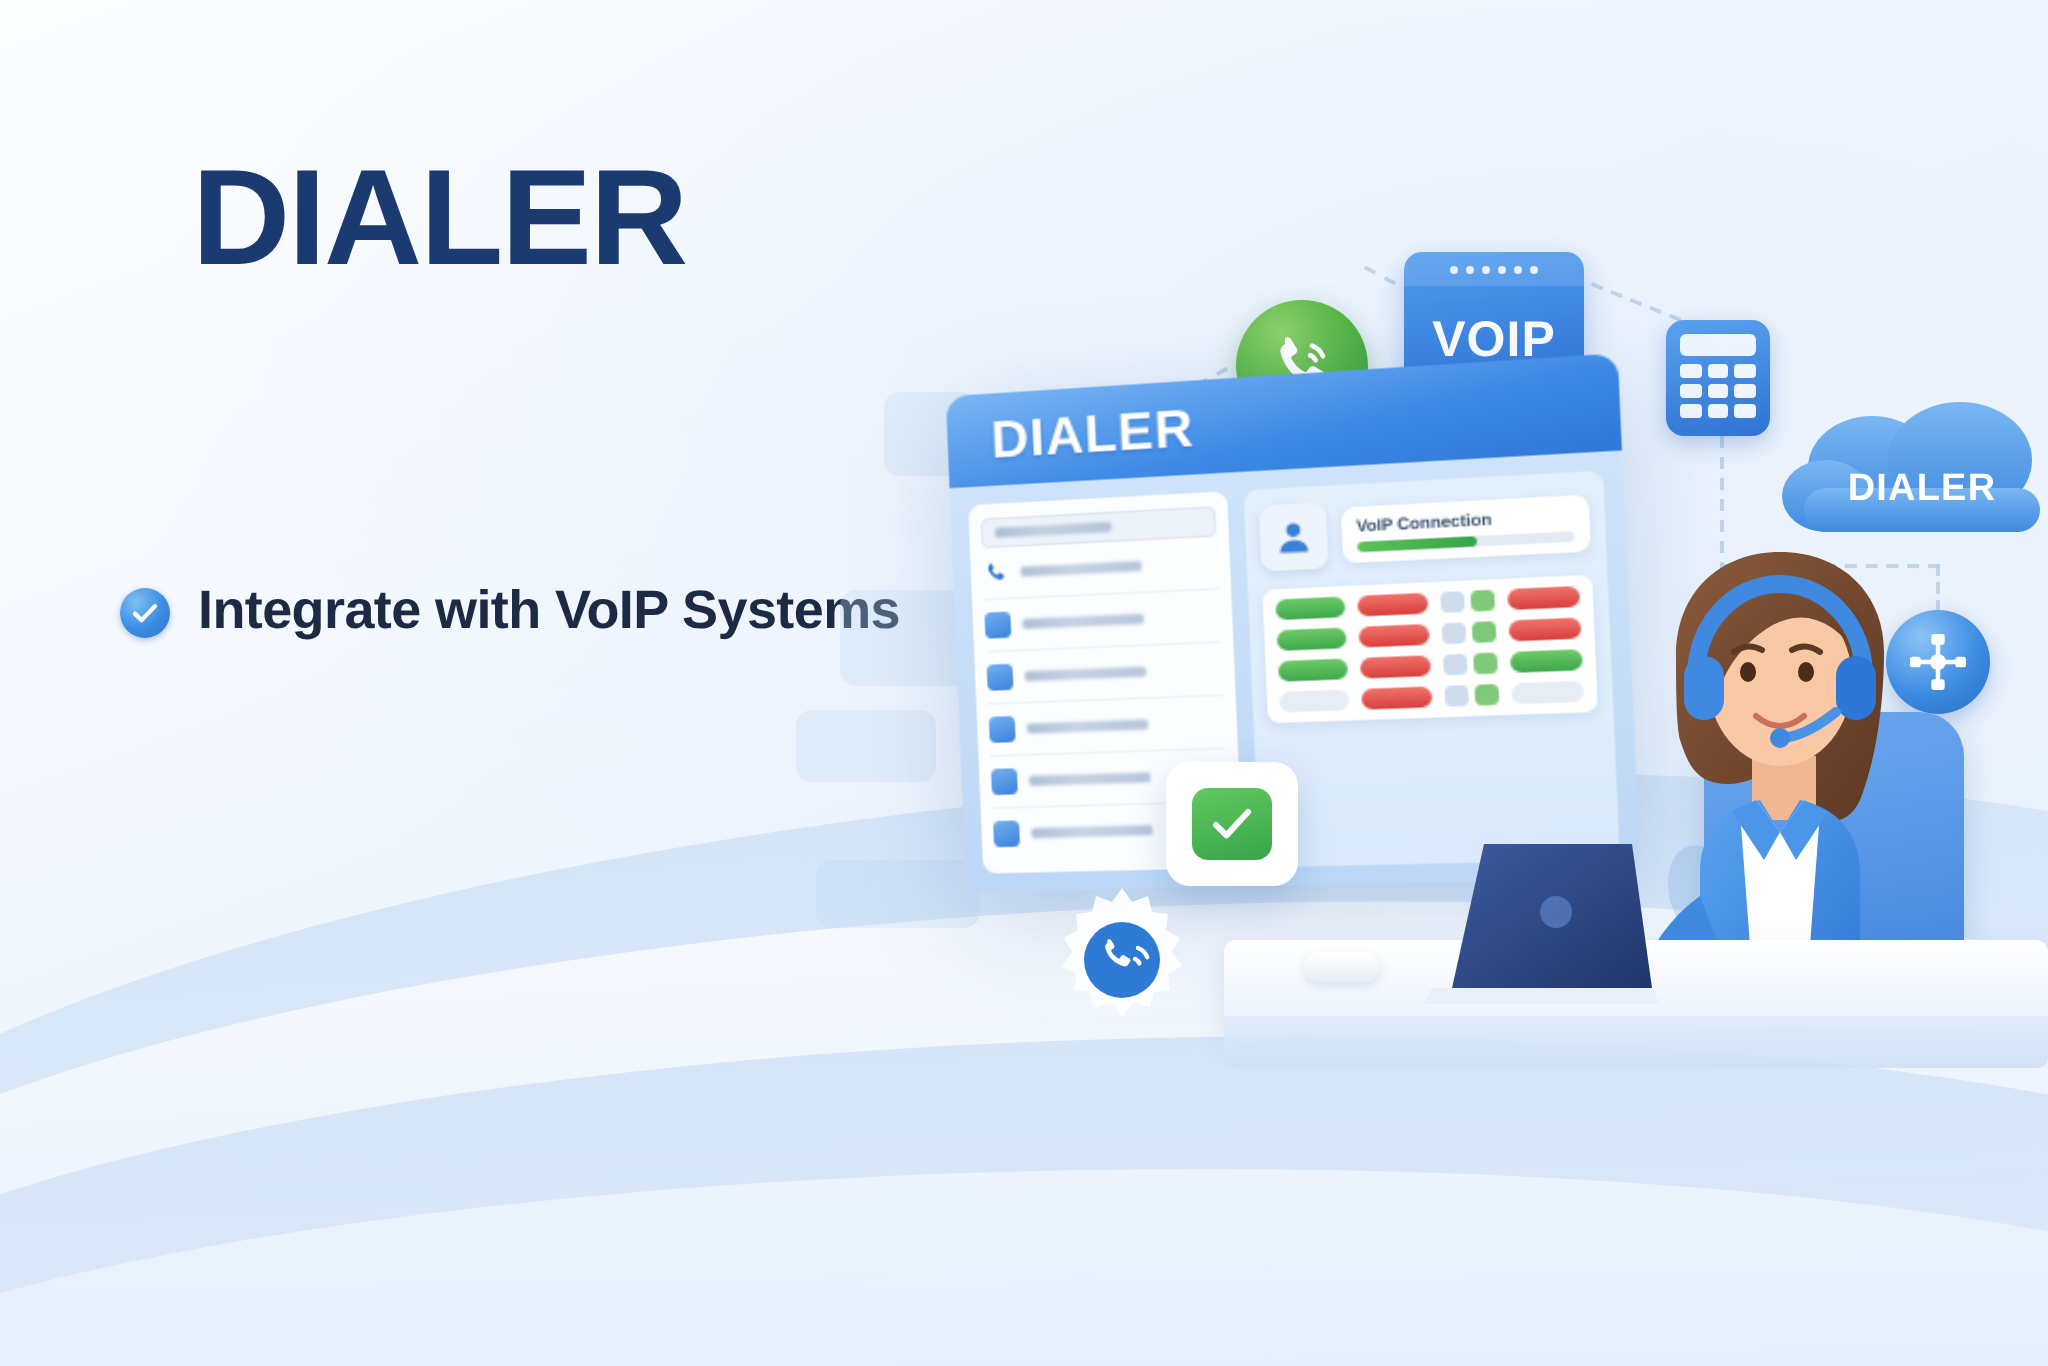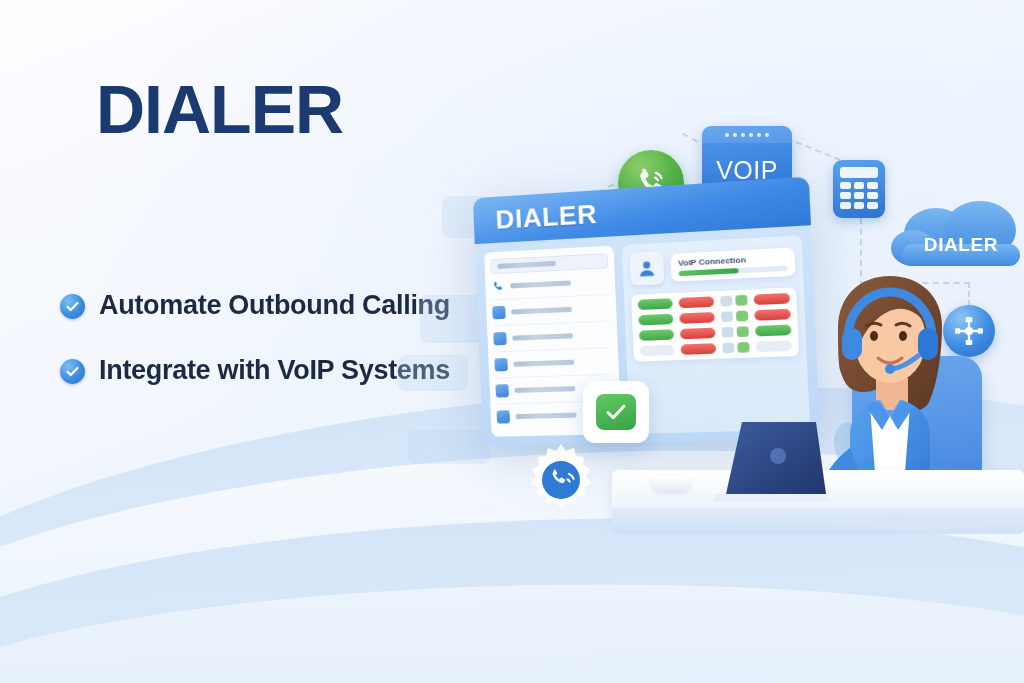--- a/index.html
+++ b/index.html
@@ -51,21 +51,21 @@
   .voip-card{
     position:absolute;left:312px;top:126px;width:90px;height:72px;border-radius:9px;
     background:linear-gradient(170deg,#4f9bee 0%,#2f74d8 100%);
     box-shadow:0 5px 14px rgba(40,95,180,.30);
     overflow:hidden;
   }
   .voip-bar{height:17px;display:flex;align-items:center;justify-content:center;gap:4px;
             background:rgba(255,255,255,.13);}
   .voip-bar i{display:block;width:4px;height:4px;border-radius:50%;background:rgba(255,255,255,.85);}
   .voip-label{display:flex;align-items:center;justify-content:center;height:55px;
-              color:#fff;font-weight:400;font-size:25px;letter-spacing:.5px;}
+              color:#fff;font-weight:700;font-size:25px;letter-spacing:.5px;}
   
   .call-circle{
     position:absolute;left:228px;top:150px;width:66px;height:66px;border-radius:50%;
     background:radial-gradient(circle at 34% 26%,#8ed16a 0%,#56b646 48%,#2f9439 100%);
     box-shadow:0 4px 12px rgba(50,140,60,.35);
     display:flex;align-items:center;justify-content:center;
   }
   .call-circle svg{width:38px;height:38px;}
   
   .calc{
@@ -204,28 +204,20 @@
     <span class="l2">DIALER</span>
   </div>
 
   <div class="bullets">
     <div class="bullet">
       <span class="chk">
         <svg viewBox="0 0 24 24" fill="none" stroke="#ffffff" stroke-width="3.4" stroke-linecap="round" stroke-linejoin="round">
             <path d="M4 12.5l5.2 5.2L20 6.5"></path>
           </svg>
       </span>
-      <span class="btext">Automate Outbound Calling</span>
-    </div>
-    <div class="bullet">
-      <span class="chk">
-        <svg viewBox="0 0 24 24" fill="none" stroke="#ffffff" stroke-width="3.4" stroke-linecap="round" stroke-linejoin="round">
-            <path d="M4 12.5l5.2 5.2L20 6.5"></path>
-          </svg>
-      </span>
       <span class="btext">Integrate with VoIP Systems</span>
     </div>
   </div>
 
   <div class="scene">
 
     <div class="faint" style="left:30px;top:295px;width:110px;height:48px;"></div>
     <div class="faint" style="left:8px;top:355px;width:70px;height:36px;"></div>
     <div class="faint" style="left:18px;top:430px;width:82px;height:34px;"></div>
     <div class="faint" style="left:52px;top:196px;width:46px;height:42px;"></div>

